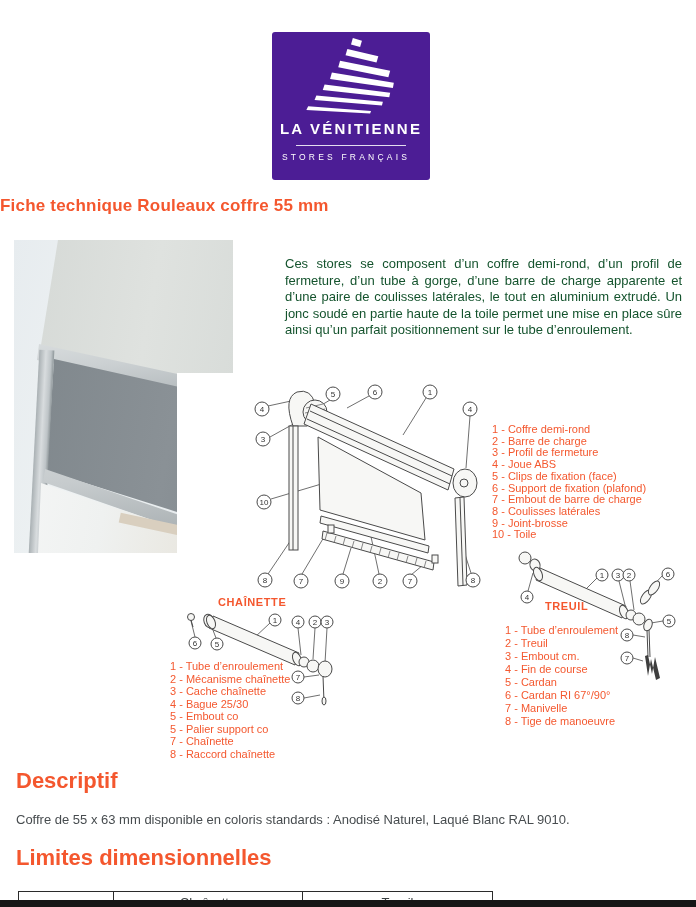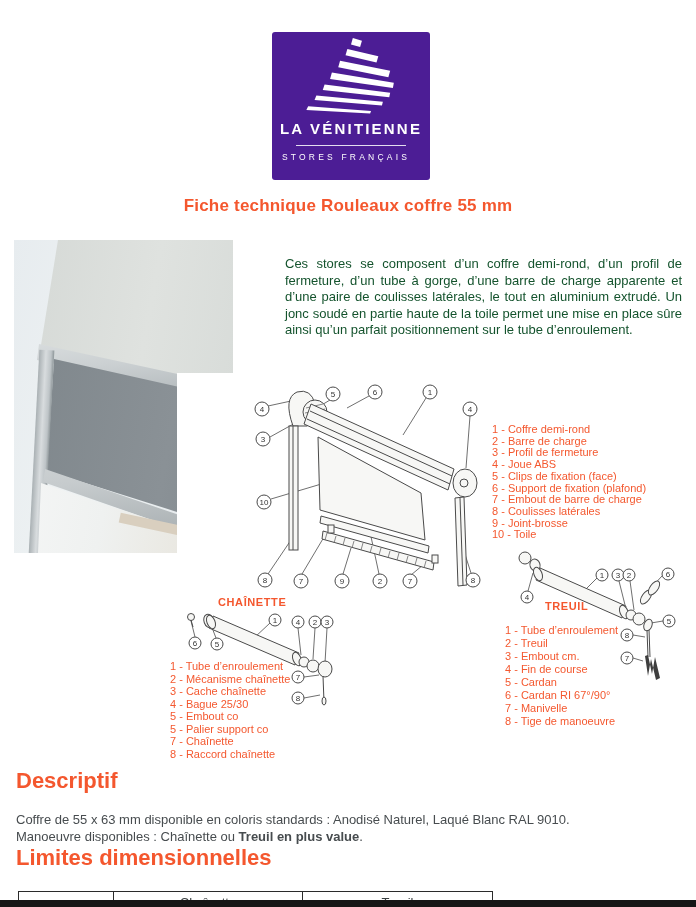--- a/index.html
+++ b/index.html
@@ -22,21 +22,21 @@
   .logo-divider {
     position:absolute; left:24px; right:24px; top:113px; height:1px;
     background:rgba(255,255,255,.85);
   }
   .logo-tagline {
     position:absolute; left:0; right:10px; top:120px; color:#ffffff;
     font-size:8.5px; font-weight:400; letter-spacing:3.2px; white-space:nowrap;
   }
   
   .doc-title {
-    position:absolute; left:0; right:0; top:196px; text-align:center;
+    position:absolute; left:0; right:0; top:196px; 
     color:#F4572E; font-size:17px; font-weight:700; letter-spacing:.2px;
   }
   .section-heading {
     position:absolute; left:16px; color:#F4572E; font-size:22px; font-weight:600;
   }
   
   .intro {
     position:absolute; left:285px; top:256px; width:397px;
     color:#14532d; font-size:13px; line-height:16.6px; text-align:justify;
   }
@@ -373,21 +373,20 @@
       <li>4 - Fin de course</li>
       <li>5 - Cardan</li>
       <li>6 - Cardan RI 67°/90°</li>
       <li>7 - Manivelle</li>
       <li>8 - Tige de manoeuvre</li>
     </ul>
 
   <div class="section-heading" style="top:768px;">Descriptif</div>
   <div class="descriptif-text">
     <div>Coffre de 55 x 63 mm disponible en coloris standards : Anodisé Naturel, Laqué Blanc RAL 9010.</div>
-    <div><span>Manoeuvre disponibles : Chaînette ou </span><b>Treuil en plus value</b><span>.</span></div>
   </div>
 
   <div class="section-heading" style="top:845px;">Limites dimensionnelles</div>
 
   <div class="limits-table">
     <div class="cell c1"></div>
     <div class="cell c2">Chaînette</div>
     <div class="cell c3">Treuil</div>
   </div>
 

